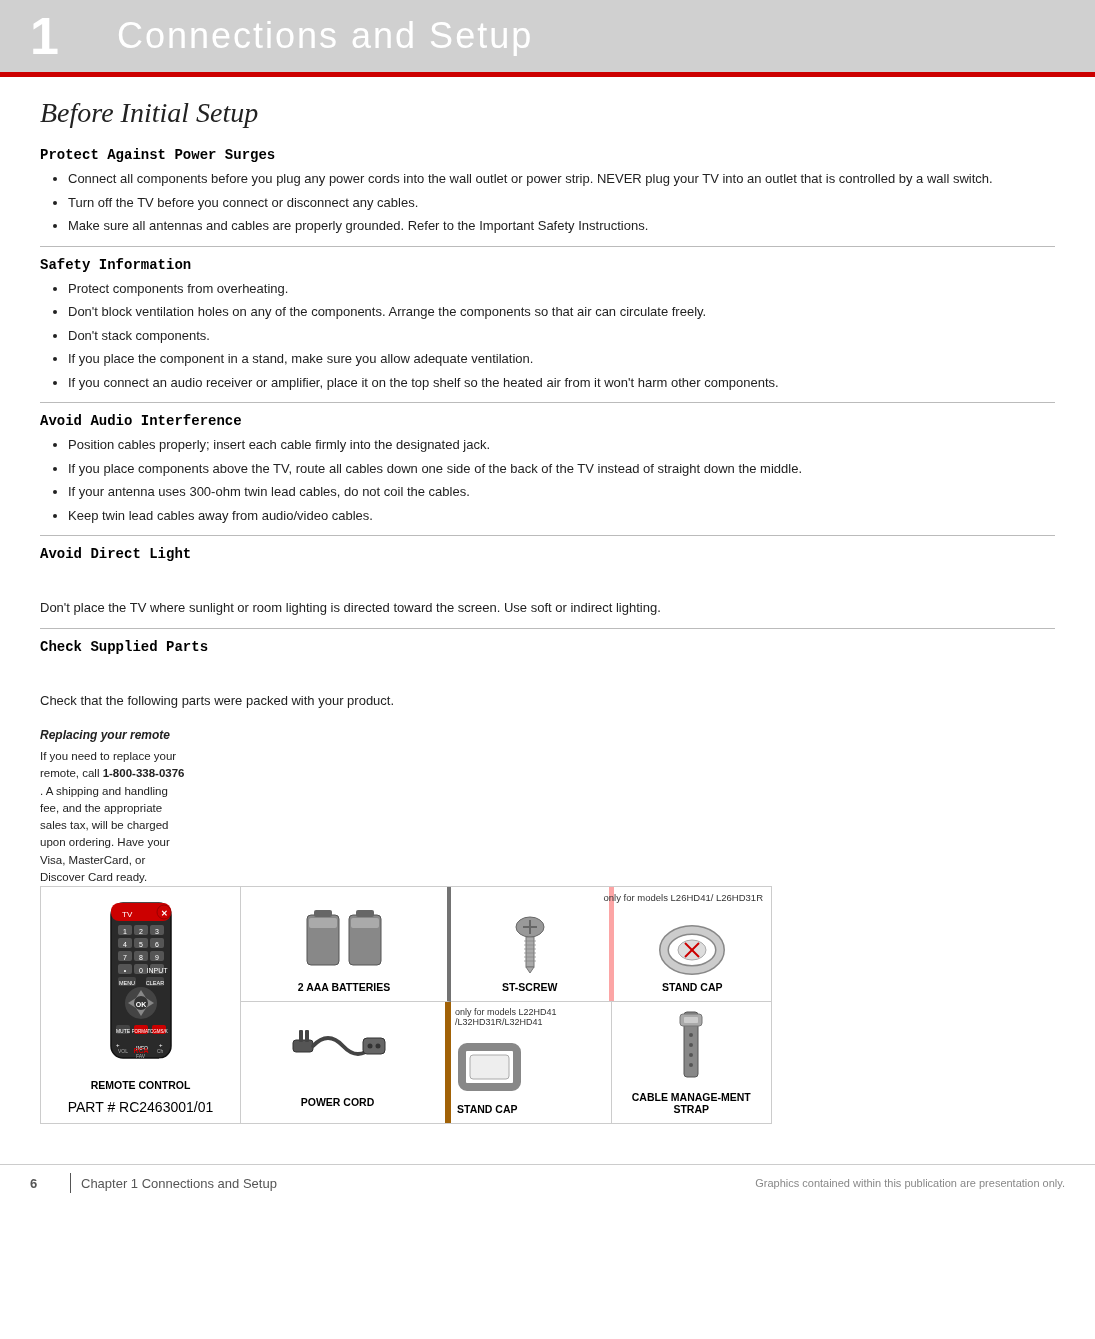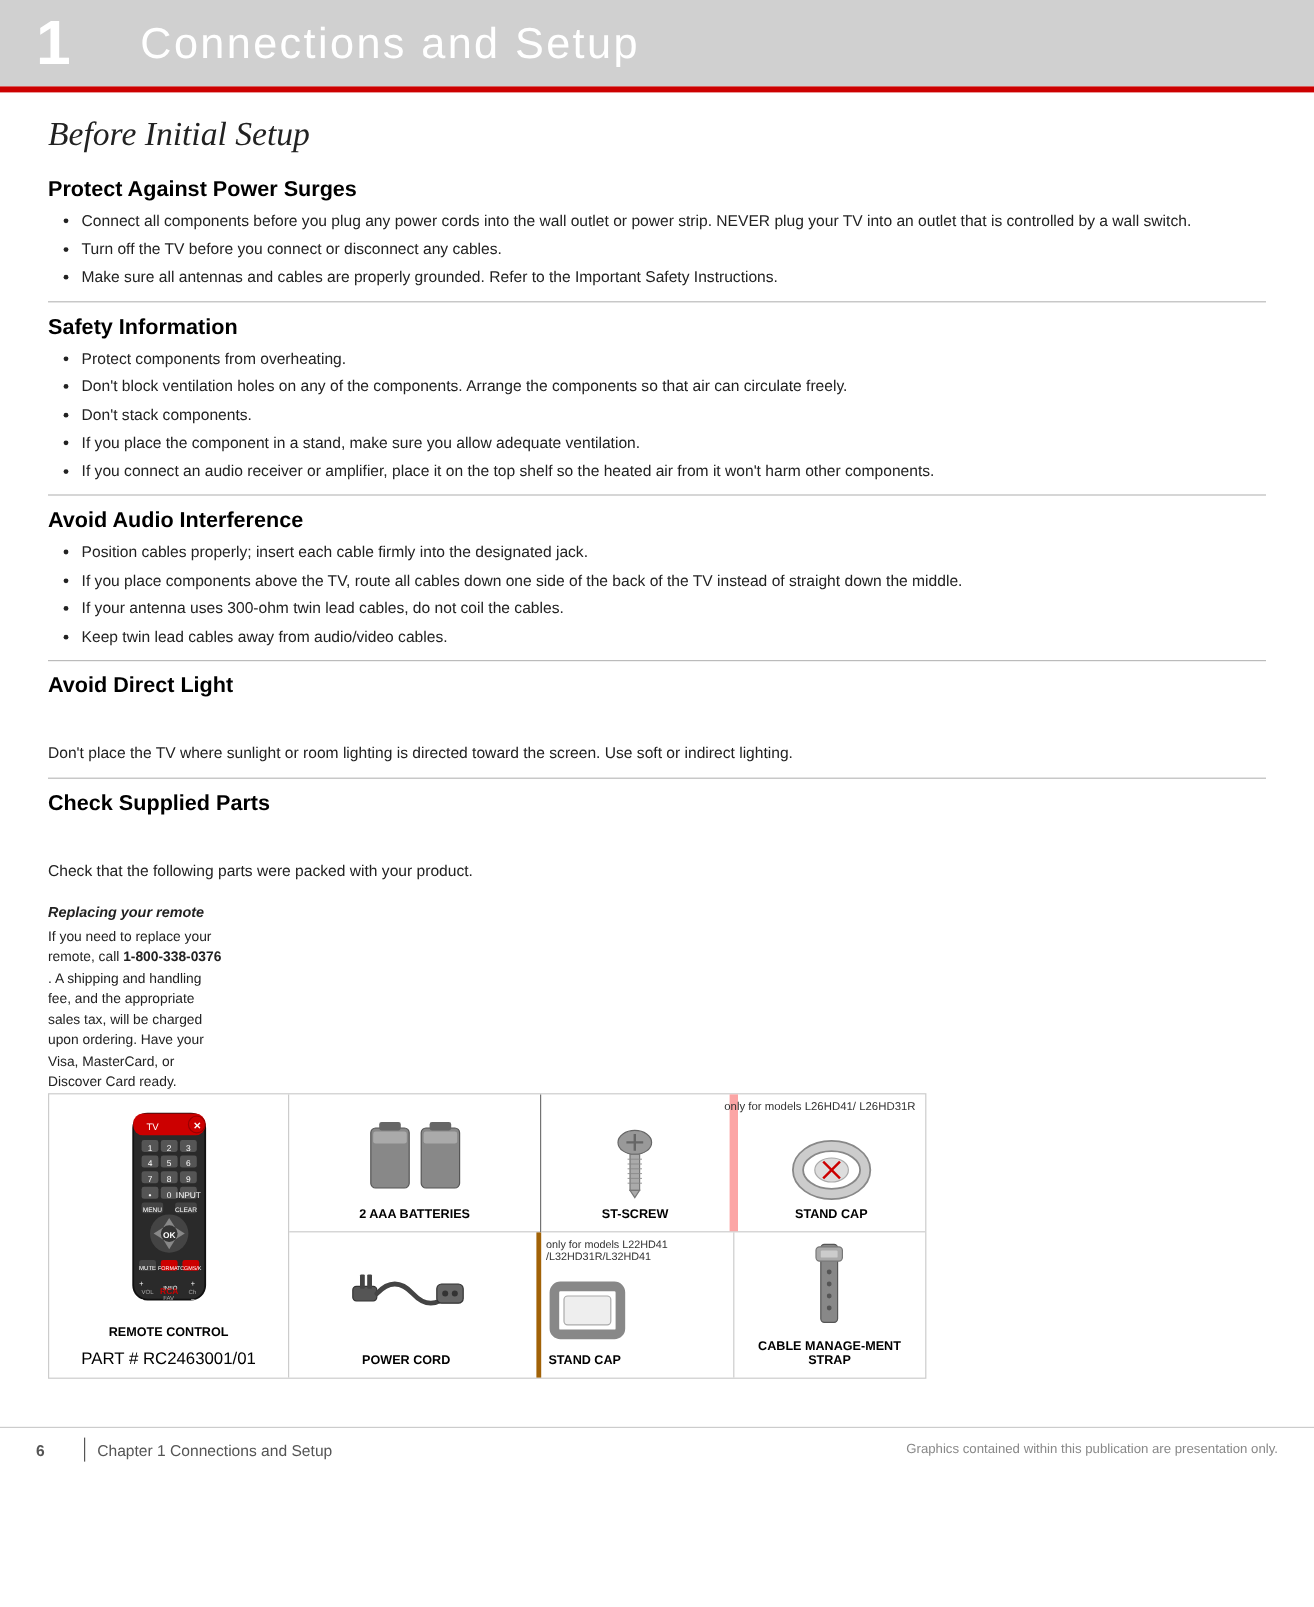--- a/index.html
+++ b/index.html
@@ -52,25 +52,25 @@
       font-size: 28px;
       font-style: italic;
       font-weight: normal;
       color: #222;
       margin-bottom: 18px;
       font-family: Georgia, serif;
     }
 
     
     .section-heading {
-      font-size: 18px;
+      font-size: 14px;
       font-weight: bold;
       color: #000;
       margin-bottom: 6px;
-      font-family: Liberation Sans, sans-serif;
+      font-family: Liberation Mono, monospace;
     }
 
     .section-divider {
       border: none;
       border-top: 1px solid #bbb;
       margin: 10px 0 10px 0;
     }
 
     ul.bullet-list {
       list-style: disc;
@@ -288,40 +288,40 @@
           <text x="63" y="152" font-size="6" fill="white" font-family="Arial">+</text>
           <text x="61" y="158" font-size="5" fill="#aaa" font-family="Arial">Ch</text>
           <text x="63" y="165" font-size="6" fill="white" font-family="Arial">−</text>
 
           <text x="45" y="158" font-size="7" fill="#cc0000" font-family="Arial" text-anchor="middle" font-weight="bold">RCA</text>
         </svg>
         <div class="part-label">REMOTE CONTROL</div>
         <div class="part-sublabel">PART # RC2463001/01</div>
       </div>
 
-      <div style="grid-row:1/2; grid-column:2/3; border-right:1px solid #737373; border-bottom:1px solid #ccc; display:flex; flex-direction:column; align-items:center; justify-content:flex-end; padding:8px 6px 8px 6px;">
+      <div style="grid-row:1/2; grid-column:2/3; border-right:4px solid #737373; border-bottom:1px solid #ccc; display:flex; flex-direction:column; align-items:center; justify-content:flex-end; padding:8px 6px 8px 6px;">
 
         <svg width="90" height="75" viewBox="0 0 90 75">
 
           <rect x="8" y="15" width="32" height="50" rx="4" fill="#888" stroke="#555" stroke-width="1"></rect>
           <rect x="15" y="10" width="18" height="7" rx="2" fill="#666"></rect>
           <rect x="10" y="18" width="28" height="10" rx="2" fill="#aaa"></rect>
 
           <rect x="50" y="15" width="32" height="50" rx="4" fill="#888" stroke="#555" stroke-width="1"></rect>
           <rect x="57" y="10" width="18" height="7" rx="2" fill="#666"></rect>
           <rect x="52" y="18" width="28" height="10" rx="2" fill="#aaa"></rect>
         </svg>
         <div class="part-label">2 AAA BATTERIES</div>
       </div>
 
       <div style="grid-row:1/2; grid-column:3/4; border-bottom:1px solid #ccc; display:flex; flex-direction:row; position:relative;">
 
         <div style="position:absolute; top:5px; left:8px; right:8px; font-size:9.5px; color:#333; text-align:right;">only for models L26HD41/ L26HD31R</div>
 
-        <div style="flex:1; display:flex; flex-direction:column; align-items:center; justify-content:flex-end; padding:28px 6px 8px 6px; border-right:7px solid #fca5a5;">
+        <div style="flex:1; display:flex; flex-direction:column; align-items:center; justify-content:flex-end; padding:28px 6px 8px 6px; border-right:5px solid #fca5a5;">
           <svg width="50" height="60" viewBox="0 0 50 60">
 
             <ellipse cx="25" cy="12" rx="14" ry="10" fill="#999" stroke="#666" stroke-width="1"></ellipse>
             <line x1="25" y1="5" x2="25" y2="19" stroke="#666" stroke-width="2"></line>
             <line x1="18" y1="12" x2="32" y2="12" stroke="#666" stroke-width="2"></line>
 
             <rect x="21" y="22" width="8" height="30" fill="#aaa" stroke="#777" stroke-width="1"></rect>
 
             <line x1="19" y1="26" x2="31" y2="26" stroke="#888" stroke-width="0.7"></line>
             <line x1="19" y1="30" x2="31" y2="30" stroke="#888" stroke-width="0.7"></line>
@@ -343,21 +343,21 @@
 
             <ellipse cx="35" cy="35" rx="14" ry="10" fill="#ddd" stroke="#aaa" stroke-width="1"></ellipse>
 
             <line x1="28" y1="28" x2="42" y2="42" stroke="#cc0000" stroke-width="2"></line>
             <line x1="42" y1="28" x2="28" y2="42" stroke="#cc0000" stroke-width="2"></line>
           </svg>
           <div class="part-label">STAND CAP</div>
         </div>
       </div>
 
-      <div style="grid-row:2/3; grid-column:2/3; border-right:4px solid #a16207; display:flex; flex-direction:column; align-items:center; justify-content:flex-end; padding:8px 17px 8px 6px;">
+      <div style="grid-row:2/3; grid-column:2/3; border-right:6px solid #a16207; display:flex; flex-direction:column; align-items:center; justify-content:flex-start; padding:8px 17px 8px 6px;">
 
         <svg width="100" height="80" viewBox="0 0 100 80">
 
           <rect x="5" y="30" width="20" height="12" rx="3" fill="#555" stroke="#333" stroke-width="1"></rect>
           <rect x="11" y="20" width="4" height="12" rx="1" fill="#444"></rect>
           <rect x="17" y="20" width="4" height="12" rx="1" fill="#444"></rect>
 
           <path d="M25,36 Q40,20 55,36 Q70,52 85,36" stroke="#444" stroke-width="4" fill="none" stroke-linecap="round"></path>
 
           <rect x="75" y="28" width="22" height="16" rx="4" fill="#666" stroke="#333" stroke-width="1"></rect>

